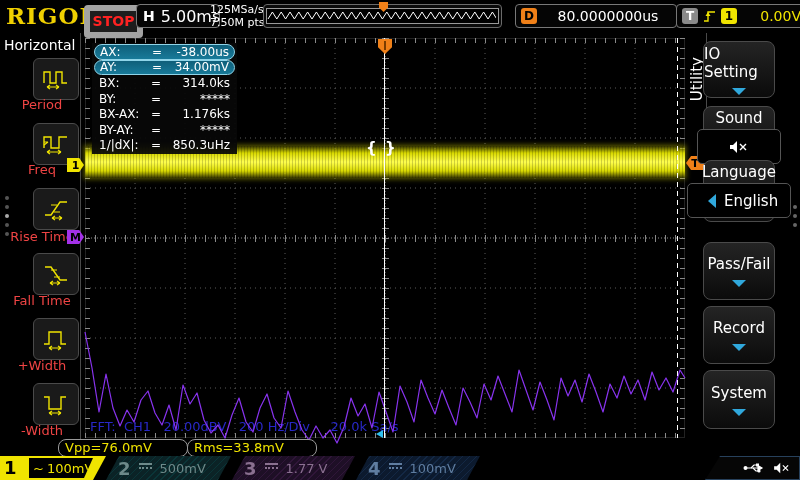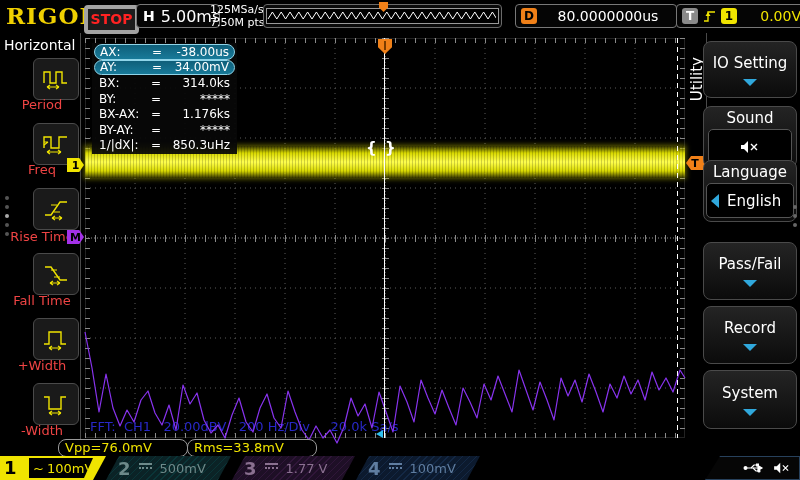--- a/index.html
+++ b/index.html
@@ -4,21 +4,21 @@
 <style>
   html,body{margin:0;padding:0;background:#000;}
   #stage{position:relative;width:800px;height:480px;background:#000;overflow:hidden;
          font-family:"DejaVu Sans",sans-serif;-webkit-font-smoothing:antialiased;}
   .abs{position:absolute;}
 
   
   #topbar{left:0;top:0;width:800px;height:33px;background:#000;}
   #logo{left:6px;top:2px;font-family:"DejaVu Serif",serif;font-weight:bold;font-size:23px;
         color:#f0d000;letter-spacing:1px;}
-  #runstate{left:84px;top:5px;width:47px;height:21px;background:#1d1d1d;border:4px solid #a3a3a3;
+  #runstate{left:84px;top:5px;width:47px;height:21px;background:#1d1d1d;border:6px solid #a3a3a3;
         border-radius:4px;color:#ff2222;font-weight:bold;font-size:14px;text-align:center;line-height:21px;}
   .tbox{background:#050505;border:1px solid #787878;border-radius:4px;height:22px;display:flex;
         align-items:center;color:#fff;}
   #hbox{left:136px;top:4px;width:70px;padding:0 6px;gap:6px;}
   #hbox .hl{font-weight:bold;font-size:14px;}
   #hbox .hv{font-size:16px;}
   #srate{left:210px;top:3px;color:#fff;font-size:11px;line-height:13px;}
   #preview{left:263px;top:4px;width:237px;height:22px;background:#0a0a0a;border:1px solid #6a6a6a;border-radius:4px;}
   #preview-inner{left:2px;top:3px;width:231px;height:14px;border:1px solid #999;background:#000;}
   #pv-flag{left:115px;top:-3px;width:9px;height:10px;background:#f08018;
@@ -74,21 +74,21 @@
   .crow{display:flex;align-items:center;height:15.6px;color:#fff;font-size:12px;padding:0 5px;}
   .crow .n{width:52px;}
   .crow .e{width:16px;}
   .crow .v{flex:1;text-align:right;}
   .crow.hl{background:linear-gradient(#0f5f7a,#187a99);border:1px solid #8fd4e8;border-radius:8px;
         height:13.6px;}
 
   
   #utiltab{left:688px;top:57px;color:#fff;font-size:15px;writing-mode:vertical-rl;transform:rotate(180deg);}
   #utilline{left:706px;top:33px;width:1px;height:170px;background:#4a4a4a;}
-  .rbtn{left:703px;width:94px;background:linear-gradient(#242424,#0b0b0b);border:1px solid #4a4a4a;
+  .rbtn{left:703px;width:72px;background:linear-gradient(#242424,#0b0b0b);border:1px solid #4a4a4a;
         border-radius:8px;color:#fff;font-size:15px;display:flex;flex-direction:column;
         align-items:center;justify-content:center;box-sizing:border-box;}
   .tridown{width:0;height:0;border-left:7px solid transparent;border-right:7px solid transparent;
         border-top:7px solid #30a8dc;margin-top:7px;}
   .trileft{width:0;height:0;border-top:7px solid transparent;border-bottom:7px solid transparent;
         border-right:8px solid #30a8dc;}
   .subbox{width:82px;background:#000;border:1px solid #555;border-radius:5px;display:flex;
         align-items:center;justify-content:center;gap:8px;}
   .rdot{width:4px;height:4px;border-radius:50%;background:#666;left:793px;}
 
@@ -321,21 +321,21 @@
     <div class="subbox" style="height:33px;margin-top:2px">
       <svg width="20" height="16" viewBox="0 0 20 16">
         <path d="M1 6 h3 l4 -4 v12 l-4 -4 h-3 z" fill="#fff"></path>
         <path d="M11 5 l6 6 M17 5 l-6 6" stroke="#fff" stroke-width="1.4"></path>
       </svg>
     </div>
   </div>
 
   <div class="abs rbtn" style="top:160px;height:62px;justify-content:flex-start;padding-top:2px">
     <span>Language</span>
-    <div class="subbox" style="height:33px;margin-top:2px;justify-content:flex-start;padding-left:4px">
+    <div class="subbox" style="height:33px;margin-top:2px;justify-content:flex-start;padding-left:20px">
       <span class="trileft"></span>
       <span>English</span>
     </div>
   </div>
 
   <div class="abs rbtn" style="top:242px;height:58px">
     <span>Pass/Fail</span>
     <span class="tridown"></span>
   </div>
 

